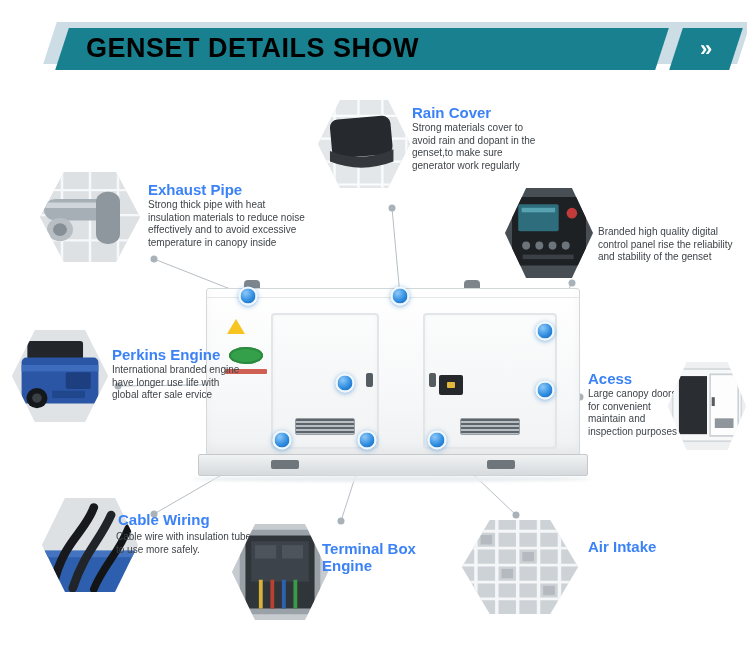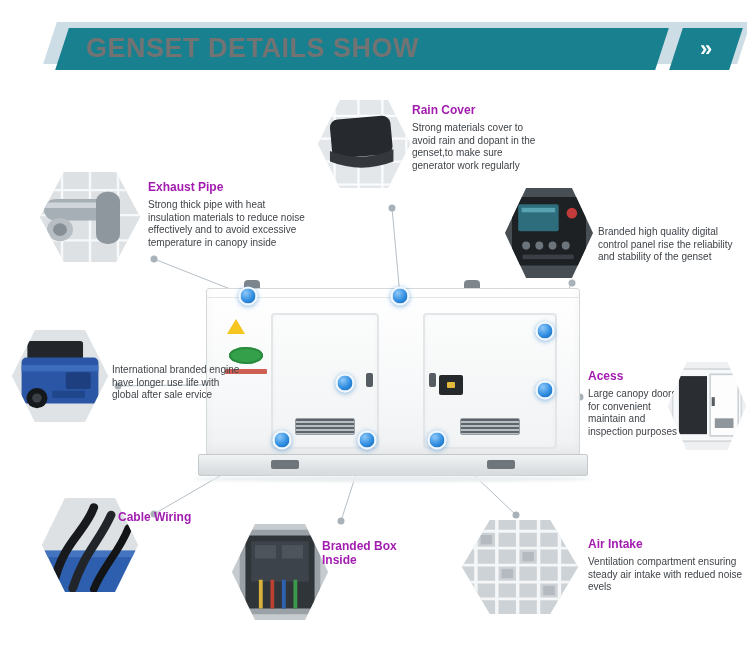--- a/index.html
+++ b/index.html
@@ -6,25 +6,25 @@
   #stage{position:relative;width:747px;height:662px;background:#ffffff;overflow:hidden;
          font-family:"Liberation Sans",sans-serif;}
 
   
   .skew{transform:skewX(-18deg);}
   #band-back{position:absolute;left:50px;top:22px;width:694px;height:42px;background:#ccdde5;}
   #band-main{position:absolute;left:62px;top:28px;width:600px;height:42px;background:#18808f;}
   #band-arrow{position:absolute;left:676px;top:28px;width:60px;height:42px;background:#18808f;
               display:flex;align-items:center;justify-content:center;}
   #band-arrow span{transform:skewX(18deg);color:#fff;font-size:22px;font-weight:700;letter-spacing:-1px;}
-  #page-title{position:absolute;left:86px;top:33px;color:#737373;font-size:27px;font-weight:800;
+  #page-title{position:absolute;left:86px;top:33px;color:#000000;font-size:27px;font-weight:800;
               letter-spacing:.5px;white-space:nowrap;}
 
   
-  .c-title{position:absolute;color:#a21caf;font-weight:700;font-size:12px;line-height:1.15;}
+  .c-title{position:absolute;color:#3b82f6;font-weight:700;font-size:15px;line-height:1.15;}
   .c-desc{position:absolute;color:#3f4449;font-size:10px;line-height:1.25;}
 
   
   .hex{position:absolute;clip-path:polygon(0 50%,24% 0,76% 0,100% 50%,76% 100%,24% 100%);
        background:#e2e5e8;}
   .hex svg{width:100%;height:100%;display:block;}
 
   
   .dot{position:absolute;width:15px;height:15px;border-radius:50%;transform:translate(-50%,-50%);
        background:radial-gradient(circle at 35% 30%,#8ec8f8,#2f8de0 55%,#1460ae);
@@ -187,20 +187,21 @@
       <rect width="100" height="100" fill="#dfe3e6"></rect>
       <rect x="16" y="12" width="58" height="20" rx="3" fill="#22262a"></rect>
       <rect x="10" y="30" width="80" height="50" rx="5" fill="#2b55a5"></rect>
       <rect x="10" y="38" width="80" height="7" fill="#3e6cbd"></rect>
       <rect x="56" y="46" width="26" height="18" rx="2" fill="#1d3f80"></rect>
       <circle cx="26" cy="74" r="11" fill="#15181b"></circle>
       <circle cx="26" cy="74" r="5" fill="#3a4046"></circle>
       <rect x="42" y="66" width="34" height="8" fill="#20468c"></rect>
     </svg>
   </div>
+  <div class="c-title" style="left:112px;top:346px;width:140px">Perkins Engine</div>
   <div class="c-desc" style="left:112px;top:364px;width:128px">International branded engine have longer use life with global after sale ervice</div>
 
   <div class="c-title" style="left:588px;top:370px;width:100px">Acess</div>
   <div class="c-desc" style="left:588px;top:388px;width:98px">Large canopy doors for convenient maintain and inspection purposes</div>
   <div class="hex" style="left:668px;top:362px;width:78px;height:88px">
     <svg viewBox="0 0 100 100" preserveAspectRatio="none">
       <rect width="100" height="100" fill="#eef0f2"></rect>
       <rect x="6" y="8" width="88" height="82" fill="#f7f8f9" stroke="#d4d9dc" stroke-width="2"></rect>
       <rect x="14" y="16" width="36" height="66" fill="#2a2e32"></rect>
       <rect x="54" y="14" width="36" height="70" fill="#fdfdfe" stroke="#ccd1d5" stroke-width="2"></rect>
@@ -213,48 +214,48 @@
     <svg viewBox="0 0 100 100" preserveAspectRatio="none">
       <rect width="100" height="100" fill="#dde1e4"></rect>
       <rect x="0" y="56" width="100" height="44" fill="#2d5fae"></rect>
       <rect x="0" y="56" width="100" height="7" fill="#4474c0"></rect>
       <path d="M12 92 C22 46 44 38 54 10" stroke="#17191c" stroke-width="9" fill="none" stroke-linecap="round"></path>
       <path d="M32 96 C44 58 60 46 72 18" stroke="#212428" stroke-width="9" fill="none" stroke-linecap="round"></path>
       <path d="M54 97 C64 72 80 58 90 32" stroke="#121416" stroke-width="8" fill="none" stroke-linecap="round"></path>
     </svg>
   </div>
   <div class="c-title" style="left:118px;top:511px;width:130px">Cable Wiring</div>
+  <div class="c-desc" style="left:116px;top:531px;width:138px">Cable wire with insulation tube to use more safely.</div>
 
   <div class="hex" style="left:232px;top:524px;width:96px;height:96px">
     <svg viewBox="0 0 100 100" preserveAspectRatio="none">
       <rect width="100" height="100" fill="#c6cbcf"></rect>
       <rect x="8" y="6" width="84" height="88" rx="3" fill="#9aa2a8"></rect>
       <rect x="14" y="12" width="72" height="76" fill="#30353a"></rect>
       <rect x="20" y="18" width="60" height="42" fill="#3d434a"></rect>
       <rect x="24" y="22" width="22" height="14" fill="#4d545c"></rect>
       <rect x="52" y="22" width="22" height="14" fill="#4d545c"></rect>
       <path d="M30 88 V58" stroke="#d8b13a" stroke-width="4"></path>
       <path d="M42 88 V58" stroke="#b8412f" stroke-width="4"></path>
       <path d="M54 88 V58" stroke="#2d62b0" stroke-width="4"></path>
       <path d="M66 88 V58" stroke="#3a9a4a" stroke-width="4"></path>
     </svg>
   </div>
-  <div class="c-title" style="left:322px;top:540px;width:96px">Branded Box Inside</div>
+  <div class="c-title" style="left:322px;top:540px;width:96px">Terminal Box Engine</div>
 
   <div class="hex" style="left:462px;top:520px;width:116px;height:94px">
     <svg viewBox="0 0 100 100" preserveAspectRatio="none">
       <rect width="100" height="100" fill="#cdd2d6"></rect>
       <g stroke="#f4f6f7" stroke-width="3">
         <path d="M0 12H100 M0 30H100 M0 48H100 M0 66H100 M0 84H100"></path>
         <path d="M12 0V100 M30 0V100 M48 0V100 M66 0V100 M84 0V100"></path>
       </g>
       <g fill="#b4bac0">
         <rect x="16" y="16" width="10" height="10"></rect>
         <rect x="52" y="34" width="10" height="10"></rect>
         <rect x="34" y="52" width="10" height="10"></rect>
         <rect x="70" y="70" width="10" height="10"></rect>
       </g>
     </svg>
   </div>
   <div class="c-title" style="left:588px;top:538px;width:140px">Air Intake</div>
-  <div class="c-desc" style="left:588px;top:556px;width:155px">Ventilation compartment ensuring steady air intake with redued noise evels</div>
 
 </div>
 
 </body></html>

